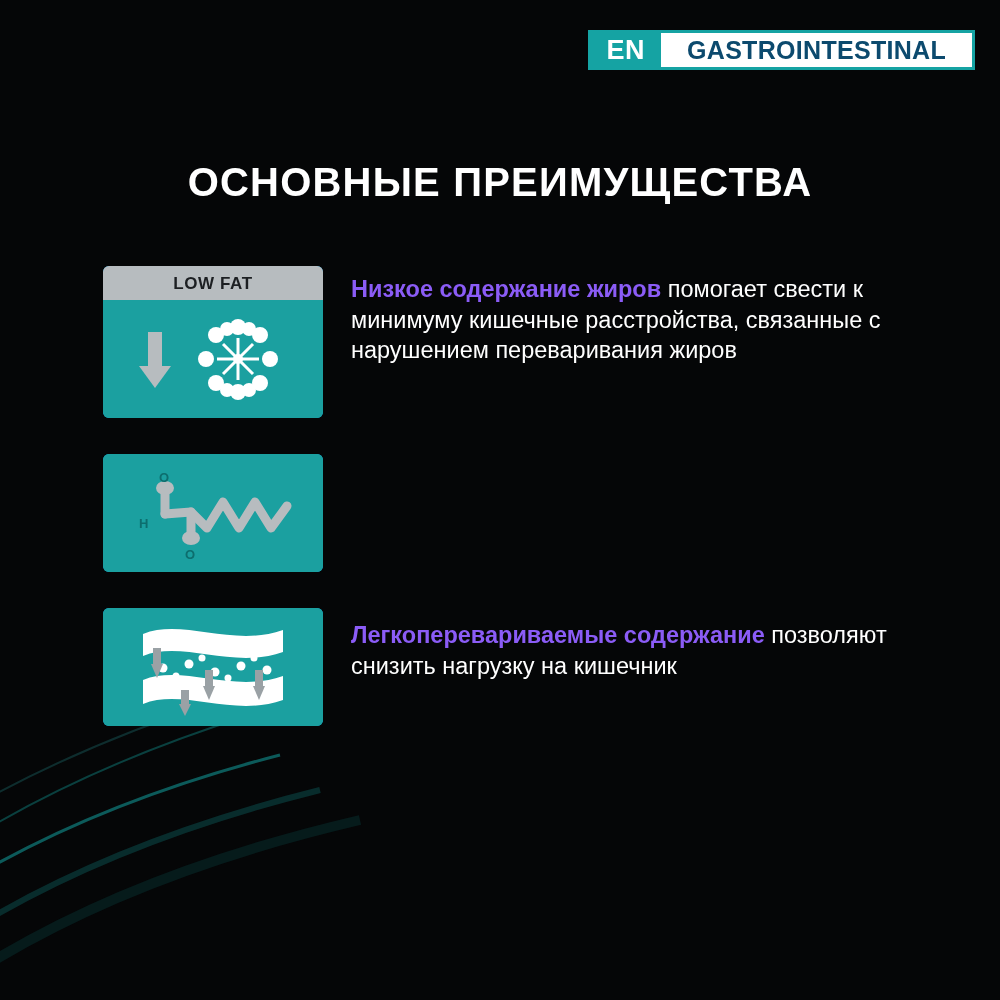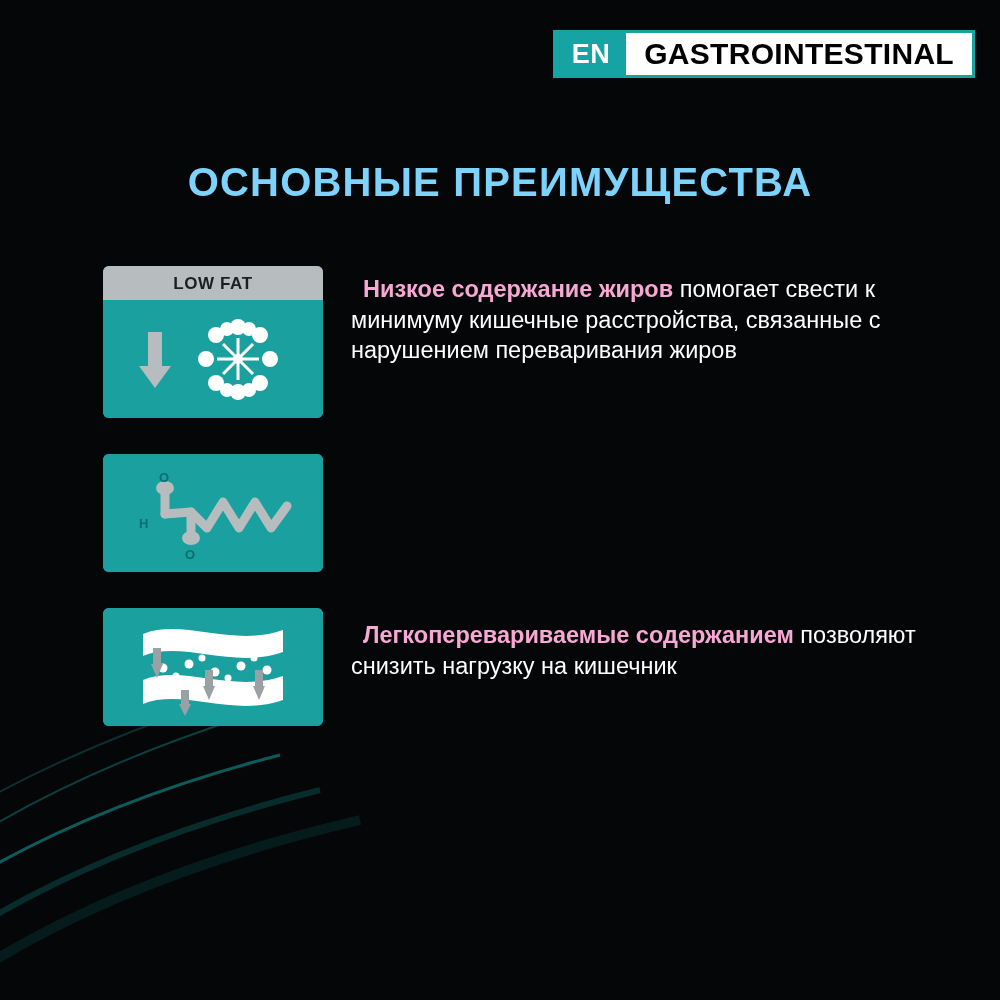--- a/index.html
+++ b/index.html
@@ -27,53 +27,53 @@
     pointer-events: none;
   }
   
   .header-badge {
     position: absolute;
     top: 30px;
     right: 25px;
     display: flex;
     align-items: stretch;
     border: 3px solid #15a3a3;
-    height: 48px;
+    height: 40px;
     box-sizing: border-box;
   }
   .badge-lang {
     background: #15a3a3;
     color: #ffffff;
     font-size: 27px;
     font-weight: bold;
     letter-spacing: 0.5px;
     display: flex;
     align-items: center;
     justify-content: center;
     padding: 0 16px;
     font-family: "Liberation Sans", sans-serif;
   }
   .badge-cat {
     background: #ffffff;
-    color: #000000;
-    font-size: 30px;
+    color: #0c4a6e;
+    font-size: 25px;
     font-weight: bold;
     letter-spacing: 0.3px;
     display: flex;
     align-items: center;
     justify-content: center;
-    padding: 0 18px;
+    padding: 0 26px;
   }
   .page-title {
     position: absolute;
     top: 160px;
     left: 0;
     width: 100%;
     text-align: center;
-    color: #7dd3fc;
+    color: #ffffff;
     font-size: 40px;
     font-weight: bold;
     letter-spacing: 1.2px;
   }
 
   .benefits {
     position: absolute;
     top: 266px;
     left: 103px;
     width: 830px;
@@ -108,21 +108,21 @@
   .tile-art svg { display:block; width:100%; height:100%; }
 
   .benefit-text {
     margin-left: 28px;
     color: #ffffff;
     font-size: 23.5px;
     line-height: 1.3;
     padding-top: 8px;
     max-width: 580px;
   }
-  .hl { color: #f9a8d4; font-weight: bold; margin-left: 12px; }
+  .hl { color: #8b5cf6; font-weight: bold; }
 
   .t2 { padding-top: 16px; }
   .t3 { padding-top: 12px; }
 </style>
 </head>
 <body>
 
 <div class="page">
 
   <svg class="swoosh" viewBox="0 0 900 720" fill="none">
@@ -239,18 +239,18 @@
               <rect x="102" y="62" width="8" height="18"></rect>
               <polygon points="150,78 162,78 156,92"></polygon>
               <rect x="152" y="62" width="8" height="18"></rect>
               <polygon points="76,96 88,96 82,108"></polygon>
               <rect x="78" y="82" width="8" height="16"></rect>
             </g>
           </svg>
         </div>
       </div>
       <div class="benefit-text t3">
-        <span class="hl">Легкоперевариваемые содержанием</span><span> позволяют снизить нагрузку на кишечник</span>
+        <span class="hl">Легкоперевариваемые содержание</span><span> позволяют снизить нагрузку на кишечник</span>
       </div>
     </div>
 
   </div>
 </div>
 
 </body></html>

